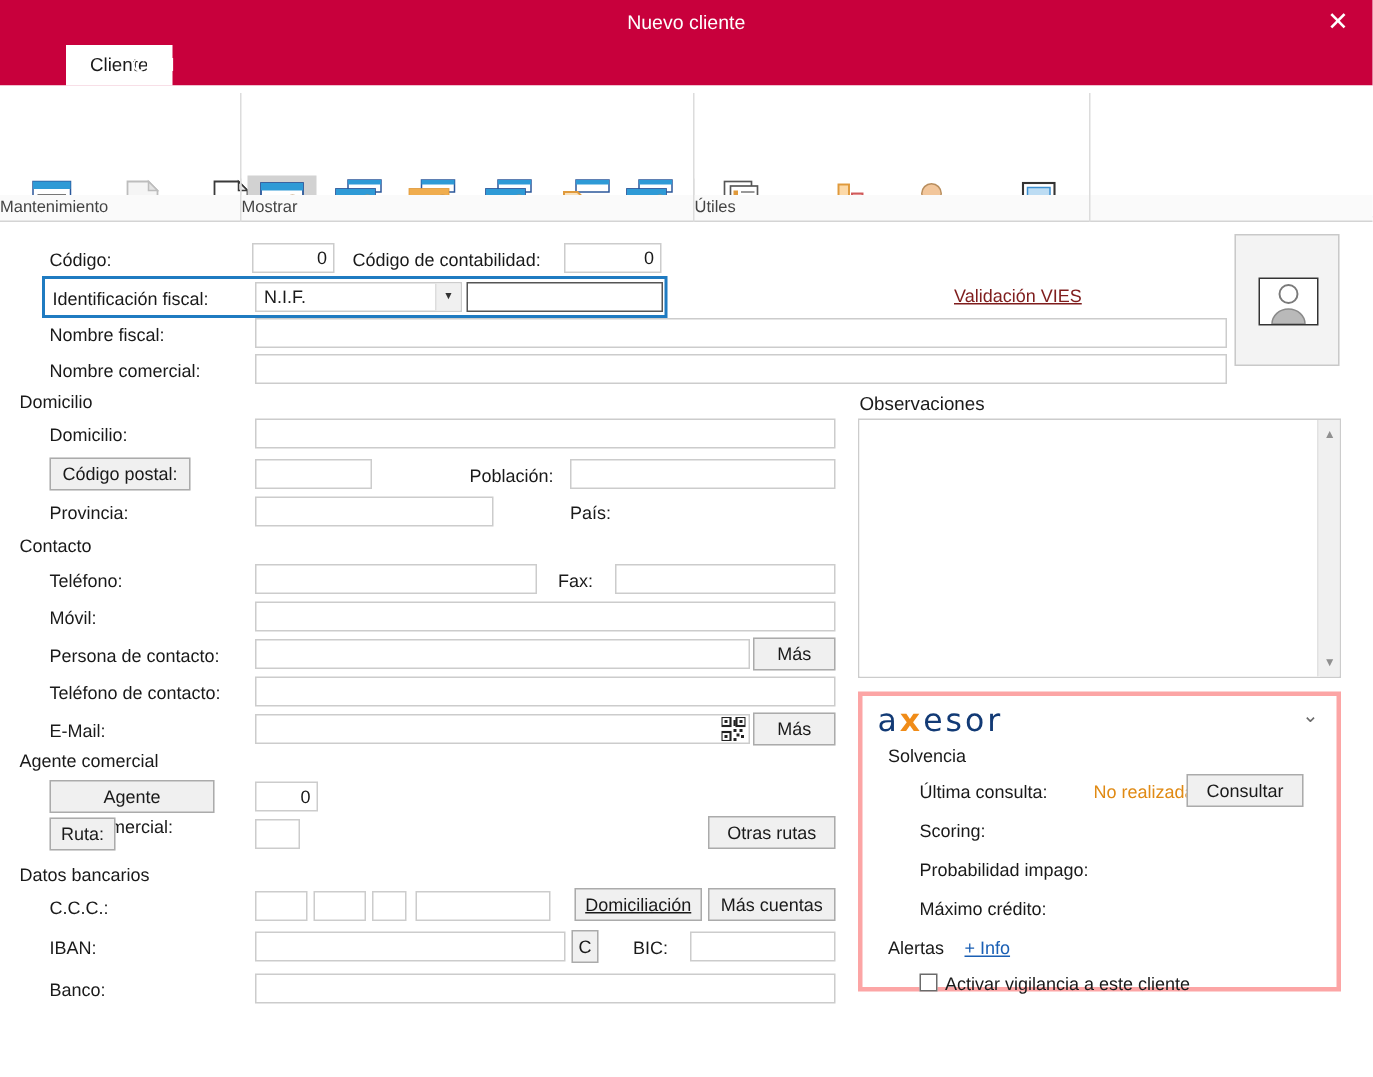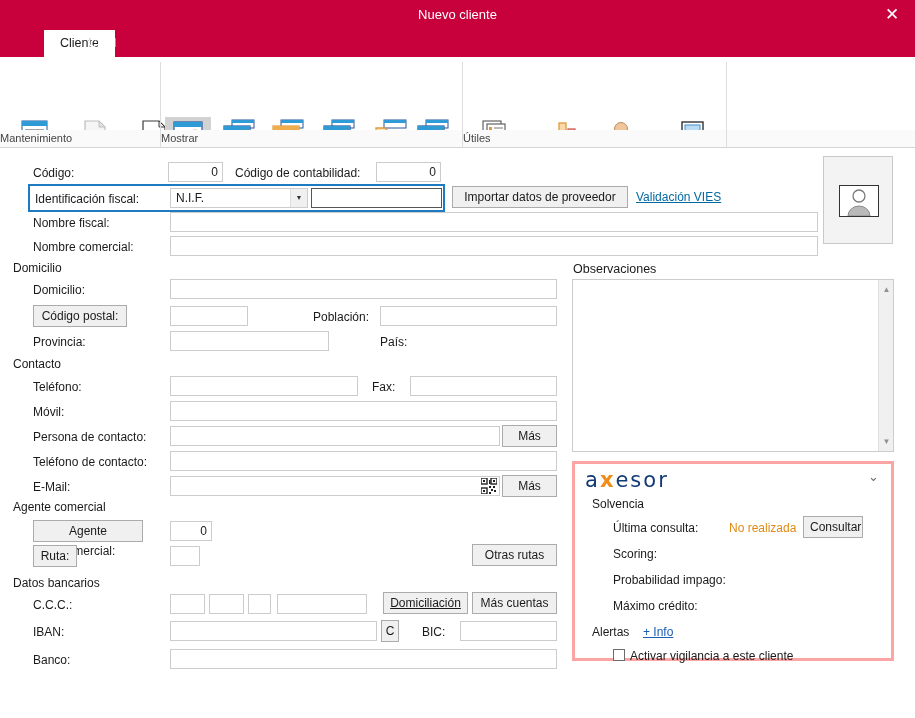--- a/index.html
+++ b/index.html
@@ -94,21 +94,21 @@
     position:absolute; background:#ffffff; border:1px solid #ccc;
     height:20px; font-size:12px; line-height:18px; padding-left:5px;
     color:#1a1a1a; cursor:pointer;
   }
   .combo .arrowbox{
     position:absolute; right:0; top:0; width:17px; height:18px;
     background:#f0f0f0; border-left:1px solid #ddd;
     line-height:18px; text-align:center; font-size:7px; color:#333;
   }
   .link{
-    position:absolute; font-size:12px; color:#0369a1;
+    position:absolute; font-size:12px; color:#7f1d1d;
     text-decoration:underline; cursor:pointer;
   }
   .link.blue{ color:#1a5fb4; }
 
   
   .focusrect{
     position:absolute; border:2px solid #1f7bc1; pointer-events:none;
   }
 
   
@@ -394,21 +394,20 @@
   <div class="lbl" style="left:235px; top:18px;">Código de contabilidad:</div>
   <input class="fld num" style="left: 376px; top: 14px; width: 65px;" value="0">
 
   <div class="focusrect" style="left:28px; top:36px; width:417px; height:28px;"></div>
   <div class="lbl" style="left:35px; top:44px;">Identificación fiscal:</div>
   <div class="combo" style="left:170px; top:40px; width:138px;">
     <span>N.I.F.</span>
     <span class="arrowbox">▼</span>
   </div>
   <input class="fld" style="left: 311px; top: 40px; width: 131px; border: 1px solid rgb(85, 85, 85);" value="">
-  <div class="btn" style="left:452px; top:38px; width:176px;">Importar datos de proveedor</div>
   <div class="link" style="left:636px; top:42px;">Validación VIES</div>
 
   <div class="lbl" style="left:33px; top:68px;">Nombre fiscal:</div>
   <input class="fld" style="left: 170px; top: 64px; width: 648px;" value="">
 
   <div class="lbl" style="left:33px; top:92px;">Nombre comercial:</div>
   <input class="fld" style="left: 170px; top: 88px; width: 648px;" value="">
 
   <div class="sect" style="left:13px; top:113px;">Domicilio</div>
   <div class="lbl" style="left:33px; top:135px;">Domicilio:</div>
@@ -504,21 +503,21 @@
   </div>
 
   <div class="axpanel" style="left:572px; top:313px; width:322px; height:200px;">
     <div class="axlogo" style="left:10px; top:4px;"><span>a</span><span class="xo">x</span><span>esor</span></div>
     <div class="axchev" style="right:12px; top:5px;">⌄</div>
 
     <div class="lbl" style="left:17px; top:33px;">Solvencia</div>
 
     <div class="lbl" style="left:38px; top:57px;">Última consulta:</div>
     <div class="orangeval" style="left:154px; top:57px;">No realizada</div>
-    <div class="btn" style="left:228px; top:52px; width:60px;text-align:center;">Consultar</div>
+    <div class="btn" style="left:216px; top:52px; width:78px;text-align:center;">Consultar</div>
 
     <div class="lbl" style="left:38px; top:83px;">Scoring:</div>
     <div class="lbl" style="left:38px; top:109px;">Probabilidad impago:</div>
     <div class="lbl" style="left:38px; top:135px;">Máximo crédito:</div>
 
     <div class="lbl" style="left:17px; top:161px;">Alertas</div>
     <div class="link blue" style="left:68px; top:161px;">+ Info</div>
 
     <div class="chk" style="left:38px; top:185px;"></div>
     <div class="lbl" style="left:55px; top:185px;">Activar vigilancia a este cliente</div>

